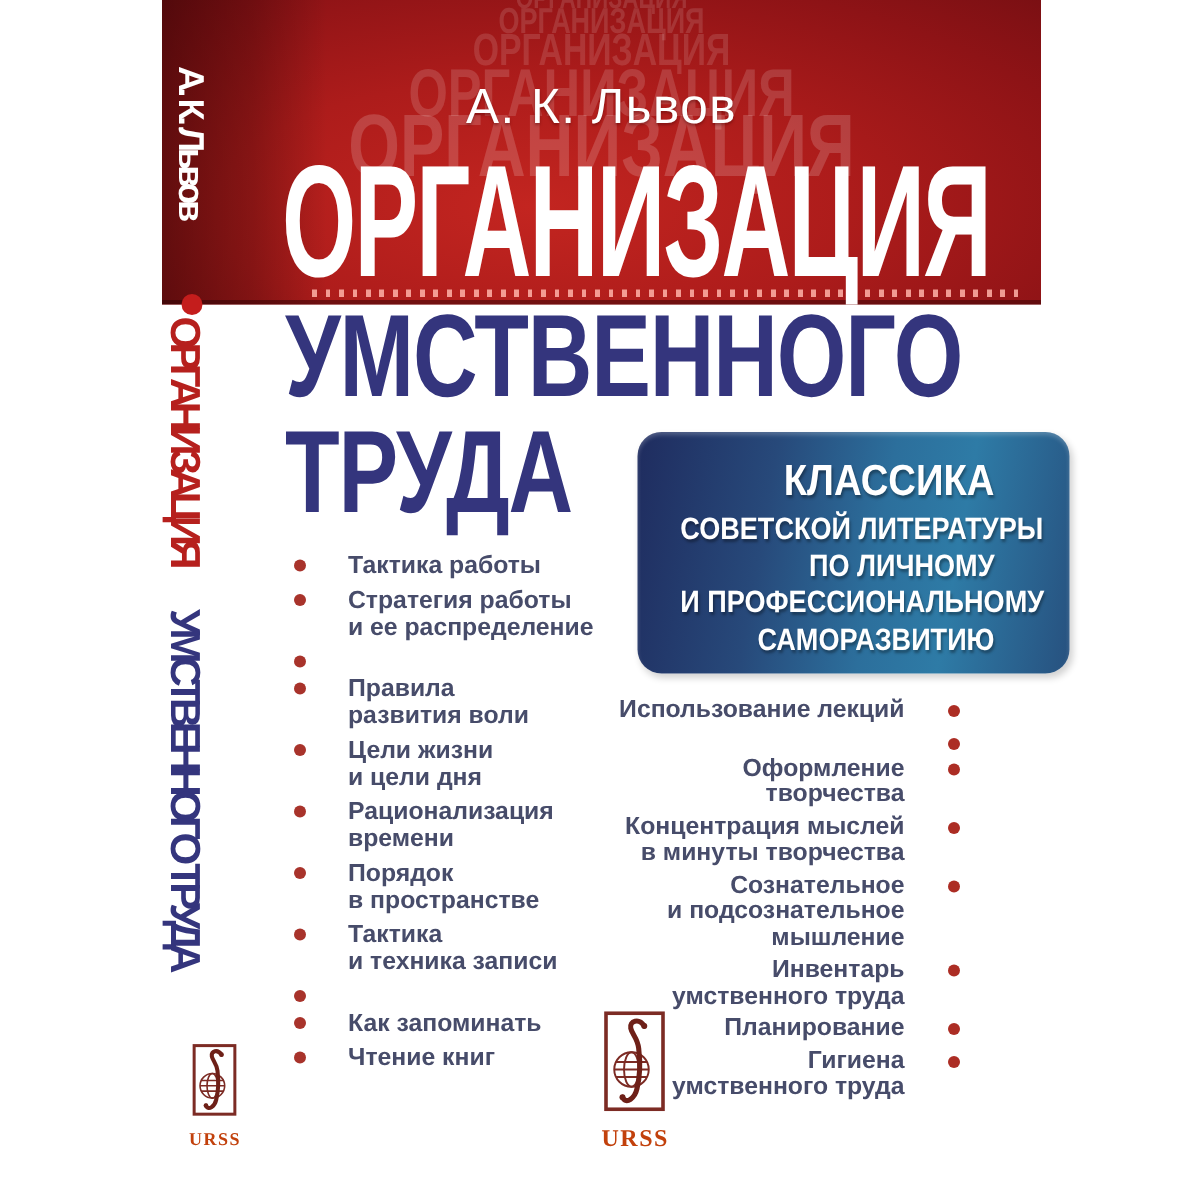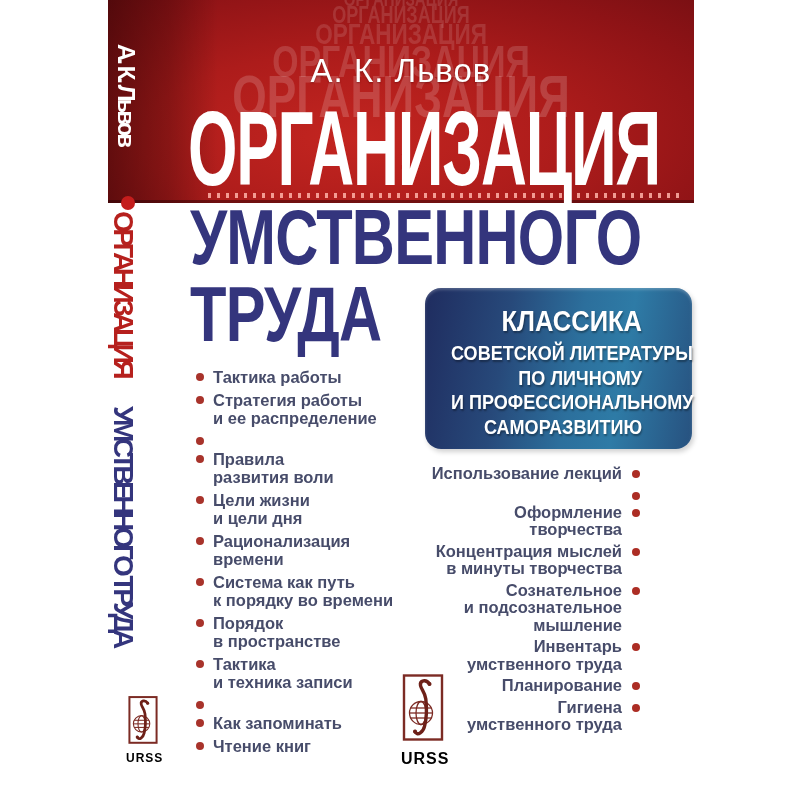--- a/index.html
+++ b/index.html
@@ -41,43 +41,43 @@
     transform:scaleX(.6);transform-origin:left top;
   }
   
   .title2{
     position:absolute;left:190px;top:199px;color:#34357d;font-weight:bold;
     font-size:78px;line-height:77px;letter-spacing:-1px;white-space:nowrap;
     transform:scaleX(.765);transform-origin:left top;
   }
   
   .badge{
-    position:absolute;left:425px;top:288px;width:267px;height:161px;border-radius:16px;
+    position:absolute;left:425px;top:288px;width:288px;height:161px;border-radius:16px;
     background:linear-gradient(100deg,#1f2c5f 0%,#27497a 30%,#2c6f9c 55%,#2e7ba6 72%,#27517f 100%);
     box-shadow:inset 0 2px 3px rgba(255,255,255,.22), 2px 3px 5px rgba(0,0,0,.18);
     box-sizing:border-box;padding:17px 50px 0 0;text-align:right;color:#fff;font-weight:bold;
   }
   .badge div{transform:scaleX(.88);transform-origin:right center;
     text-shadow:1px 2px 2px rgba(0,0,0,.35);white-space:nowrap;}
   .badge .l1{font-size:29px;line-height:32px;margin-bottom:4px;}
   .badge .l {font-size:20.5px;line-height:24.5px;}
   
   .list{position:absolute;font-size:16.5px;line-height:18px;font-weight:bold;color:#474c6a;}
-  .list .item{display:flex;margin-bottom:5px;}
+  .list .item{display:flex;margin-bottom:5px;gap:19px;}
   .list .txt{white-space:pre-line;}
   .list .b{flex:none;width:8px;height:8px;border-radius:50%;background:#a8332b;margin-top:5px;}
   .list-left{left:194px;top:368px;width:240px;}
   .list-left .b{margin-right:9px;margin-left:2px;}
   .list-right{left:320px;top:465px;width:322px;line-height:17.5px;}
   .list-right .item{justify-content:flex-end;margin-bottom:4px;}
   .list-right .txt{text-align:right;}
   .list-right .b{margin-left:10px;margin-right:2px;background:#ac2d24;}
   
   .urss{position:absolute;text-align:center;color:#7c2b24;}
-  .urss .word{font-family:Liberation Sans, sans-serif;font-weight:bold;color:#000000;letter-spacing:1px;}
+  .urss .word{font-family:Liberation Serif, serif;font-weight:bold;color:#c2410c;letter-spacing:1px;}
   .urss-center{left:401px;top:674px;width:44px;}
   .urss-center .word{font-size:16px;margin-top:2px;}
   .urss-spine{left:126px;top:696px;width:34px;}
   .urss-spine .word{font-size:12px;margin-top:1px;}
   
   .vtext{
     position:absolute;writing-mode:vertical-rl;white-space:nowrap;font-weight:bold;line-height:1;
   }
   .spine-author{left:114px;top:44px;font-size:24px;letter-spacing:-3px;color:#ffffff;}
   .spine-dot{position:absolute;left:121px;top:196px;width:14px;height:14px;border-radius:50%;background:#c41d1c;}
@@ -134,25 +134,20 @@
       </div>
     <div class="item">
         <span class="b"></span>
         <span class="txt">Цели жизни
 и цели дня</span>
       </div>
     <div class="item">
         <span class="b"></span>
         <span class="txt">Рационализация
 времени</span>
-      </div>
-    <div class="item">
-        <span class="b"></span>
-        <span class="txt">Система как путь
-к порядку во времени</span>
       </div>
     <div class="item">
         <span class="b"></span>
         <span class="txt">Порядок
 в пространстве</span>
       </div>
     <div class="item">
         <span class="b"></span>
         <span class="txt">Тактика
 и техника записи</span>

